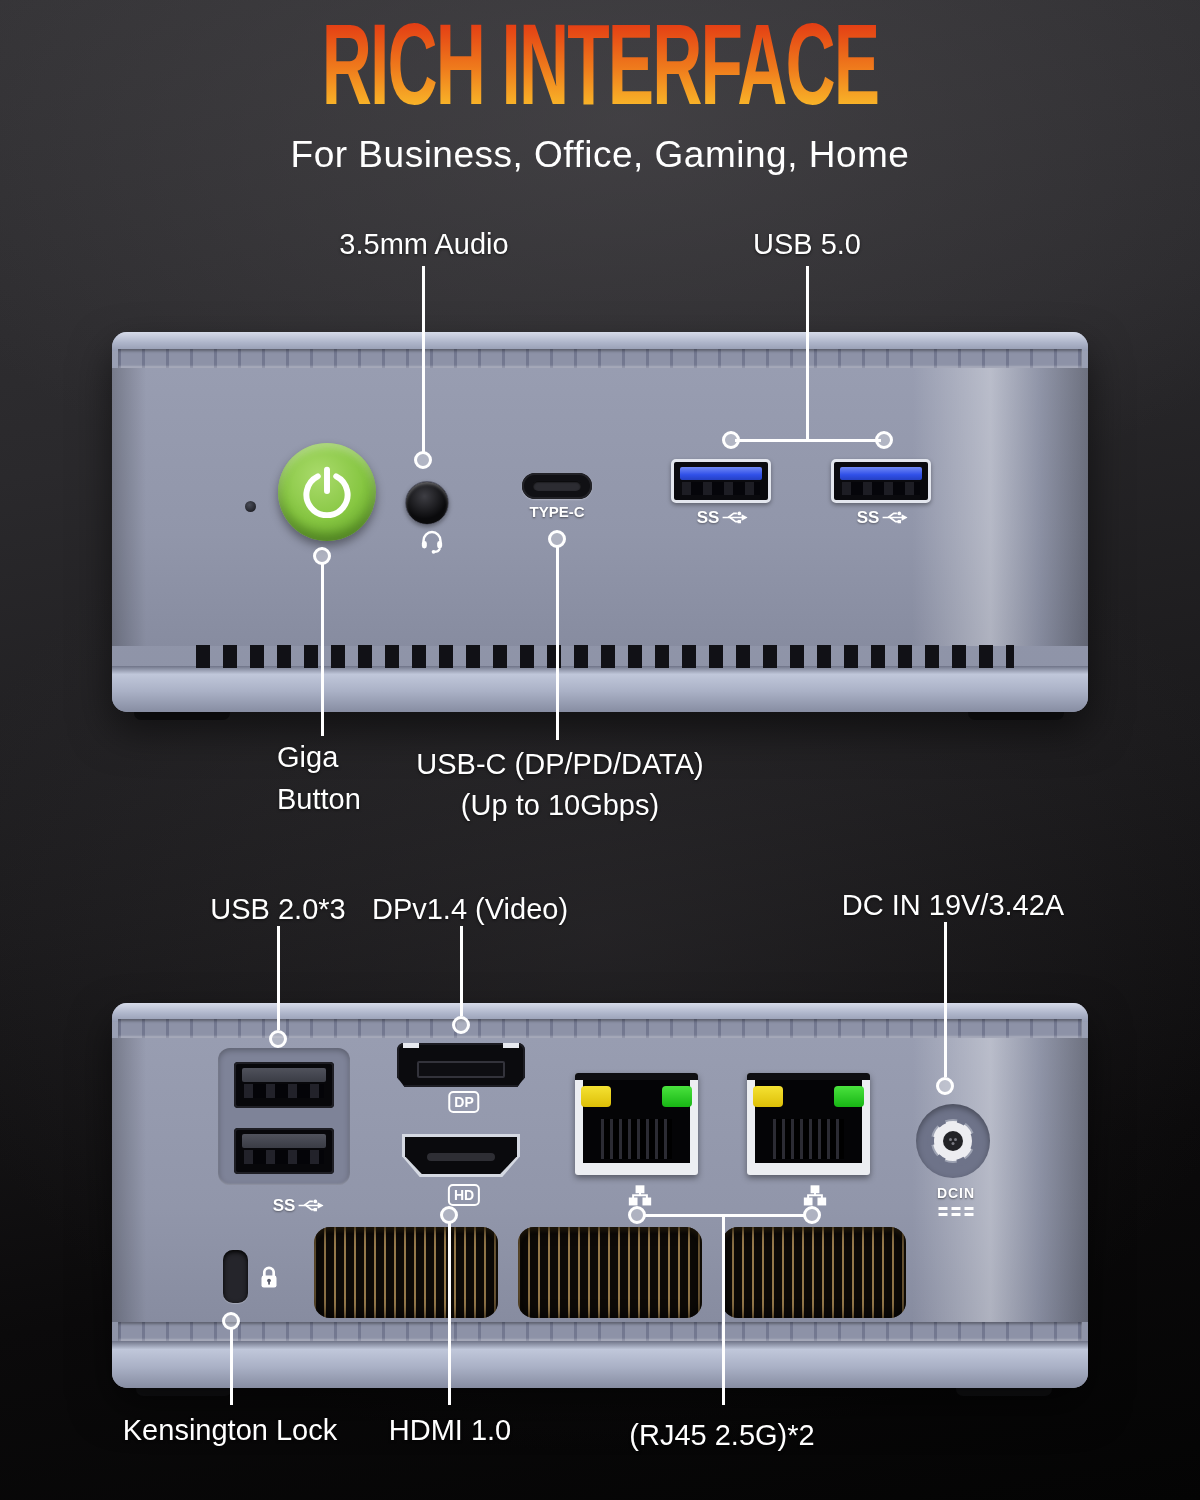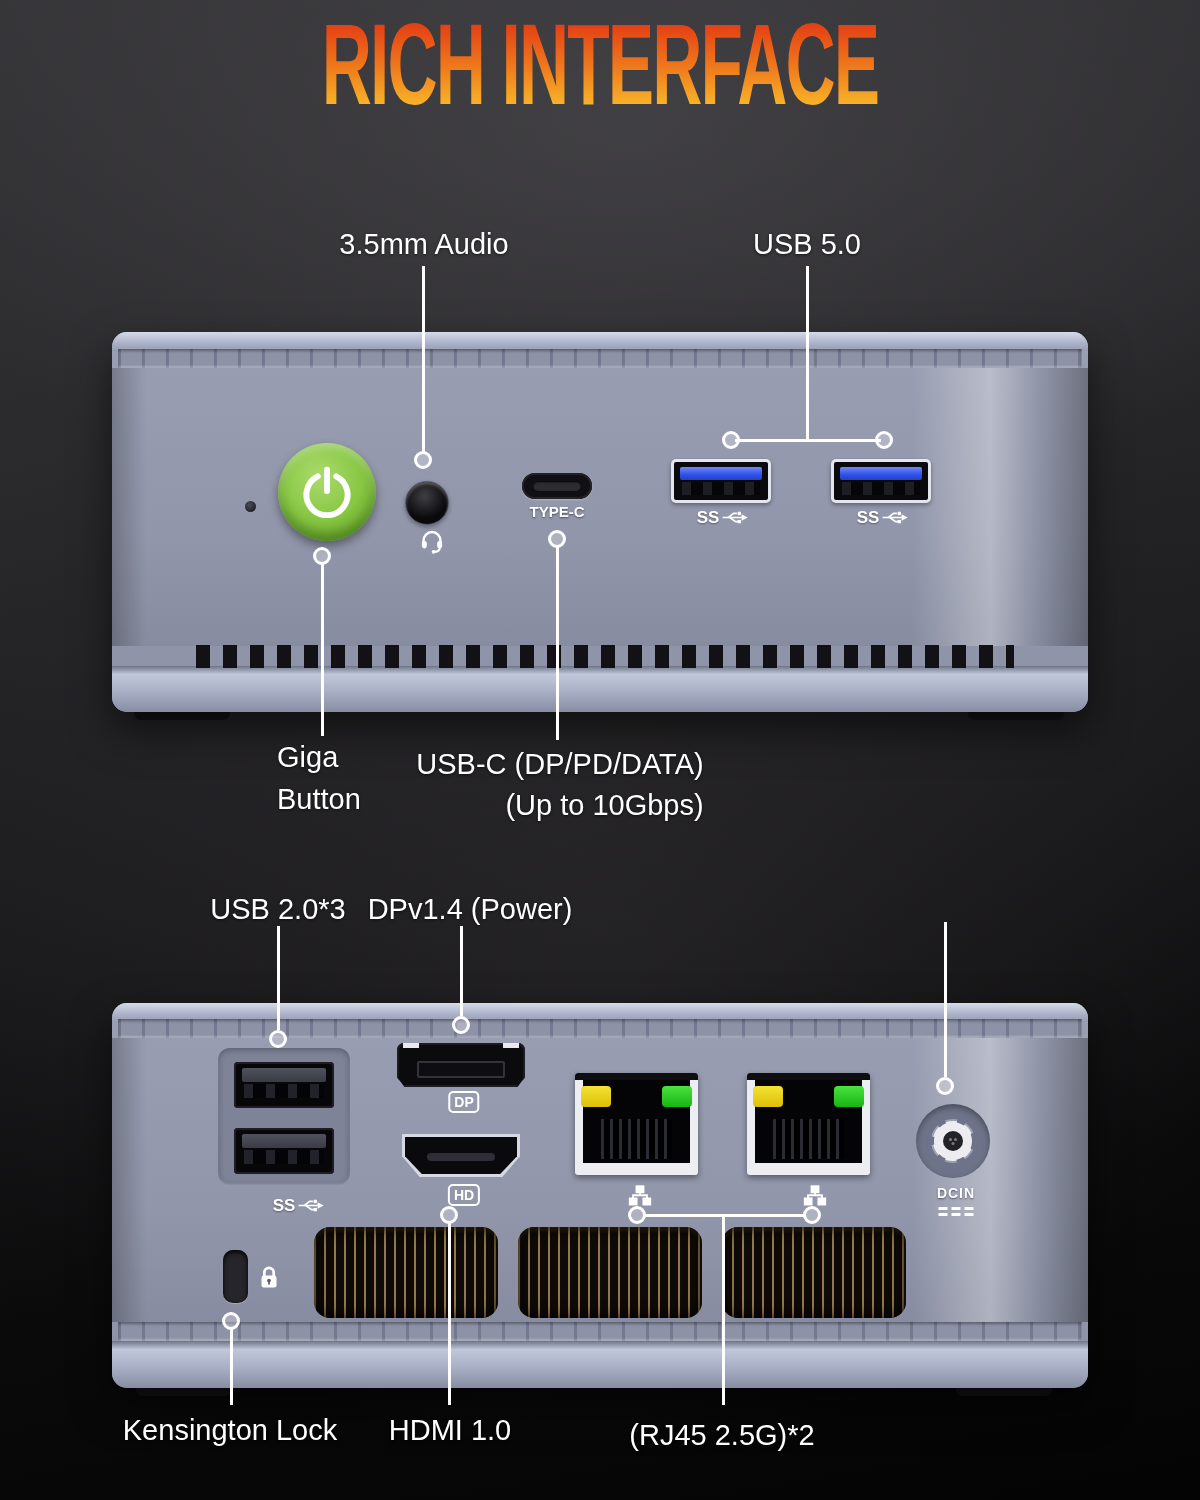--- a/index.html
+++ b/index.html
@@ -113,20 +113,21 @@
   .ssicon .ss{color:#fff;font-weight:700;font-size:17px;line-height:1;
     text-shadow:0 1px 2px rgba(0,0,0,.4);}
   .icon{position:absolute;z-index:3;transform:translateX(-50%);}
 </style>
 </head>
 <body>
 
 <div class="stage">
 
   <h1 class="title">RICH INTERFACE</h1>
+  <div class="subtitle">For Business, Office, Gaming, Home</div>
 
   <div class="lbl center" style="left:424px;top:228px">3.5mm Audio</div>
   <div class="lbl center" style="left:807px;top:228px">USB 5.0</div>
 
   <div class="foot" style="left:134px;top:694px"></div>
   <div class="foot" style="left:968px;top:694px"></div>
   <div class="unit" style="top:332px;height:380px">
     <div class="cap-top"></div>
     <div class="ribs" style="top:17px"></div>
     <div class="face" style="top:36px;height:278px"></div>
@@ -195,27 +196,28 @@
   <div class="co" style="left:884px;top:440px"></div>
   <div class="co" style="left:322px;top:556px"></div>
   <div class="vline" style="left:321px;top:564px;height:172px"></div>
   <div class="co" style="left:557px;top:539px"></div>
   <div class="vline" style="left:556px;top:547px;height:193px"></div>
 
   <div class="lbl" style="left:277px;top:736px;line-height:42px">
     <div>Giga</div>
     <div>Button</div>
   </div>
-  <div class="lbl center" style="left:560px;top:744px;line-height:41px;text-align:right">
+  <div class="lbl center" style="left:560px;top:744px;line-height:41px;text-align:center">
     <div>USB-C (DP/PD/DATA)</div>
     <div>(Up to 10Gbps)</div>
   </div>
 
   <div class="lbl center" style="left:278px;top:893px">USB 2.0*3</div>
-  <div class="lbl center" style="left:470px;top:893px">DPv1.4 (Power)</div>
+  <div class="lbl center" style="left:470px;top:893px">DPv1.4 (Video)</div>
+  <div class="lbl center" style="left:953px;top:889px">DC IN 19V/3.42A</div>
 
   <div class="foot" style="left:136px;top:1370px"></div>
   <div class="foot" style="left:956px;top:1370px"></div>
   <div class="unit" style="top:1003px;height:385px">
     <div class="cap-top"></div>
     <div class="ribs" style="top:16px"></div>
     <div class="face" style="top:35px;height:284px"></div>
     <div class="ribs" style="top:319px"></div>
     <div class="cap-bot" style="height:47px"></div>
   </div>

